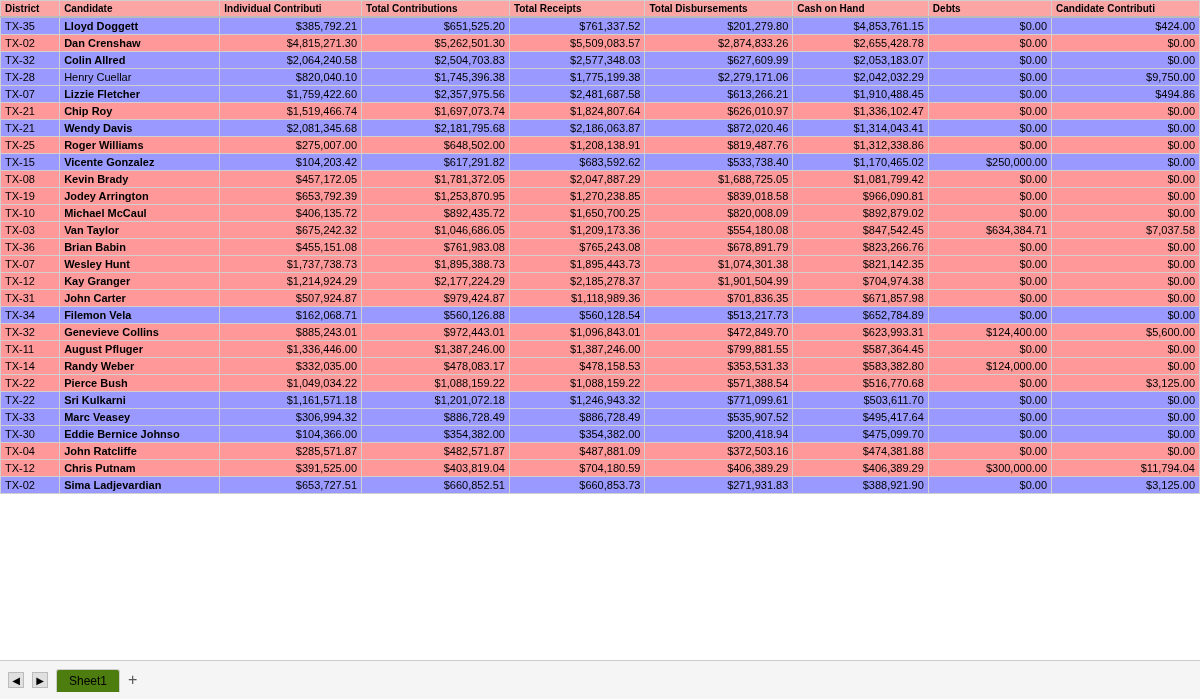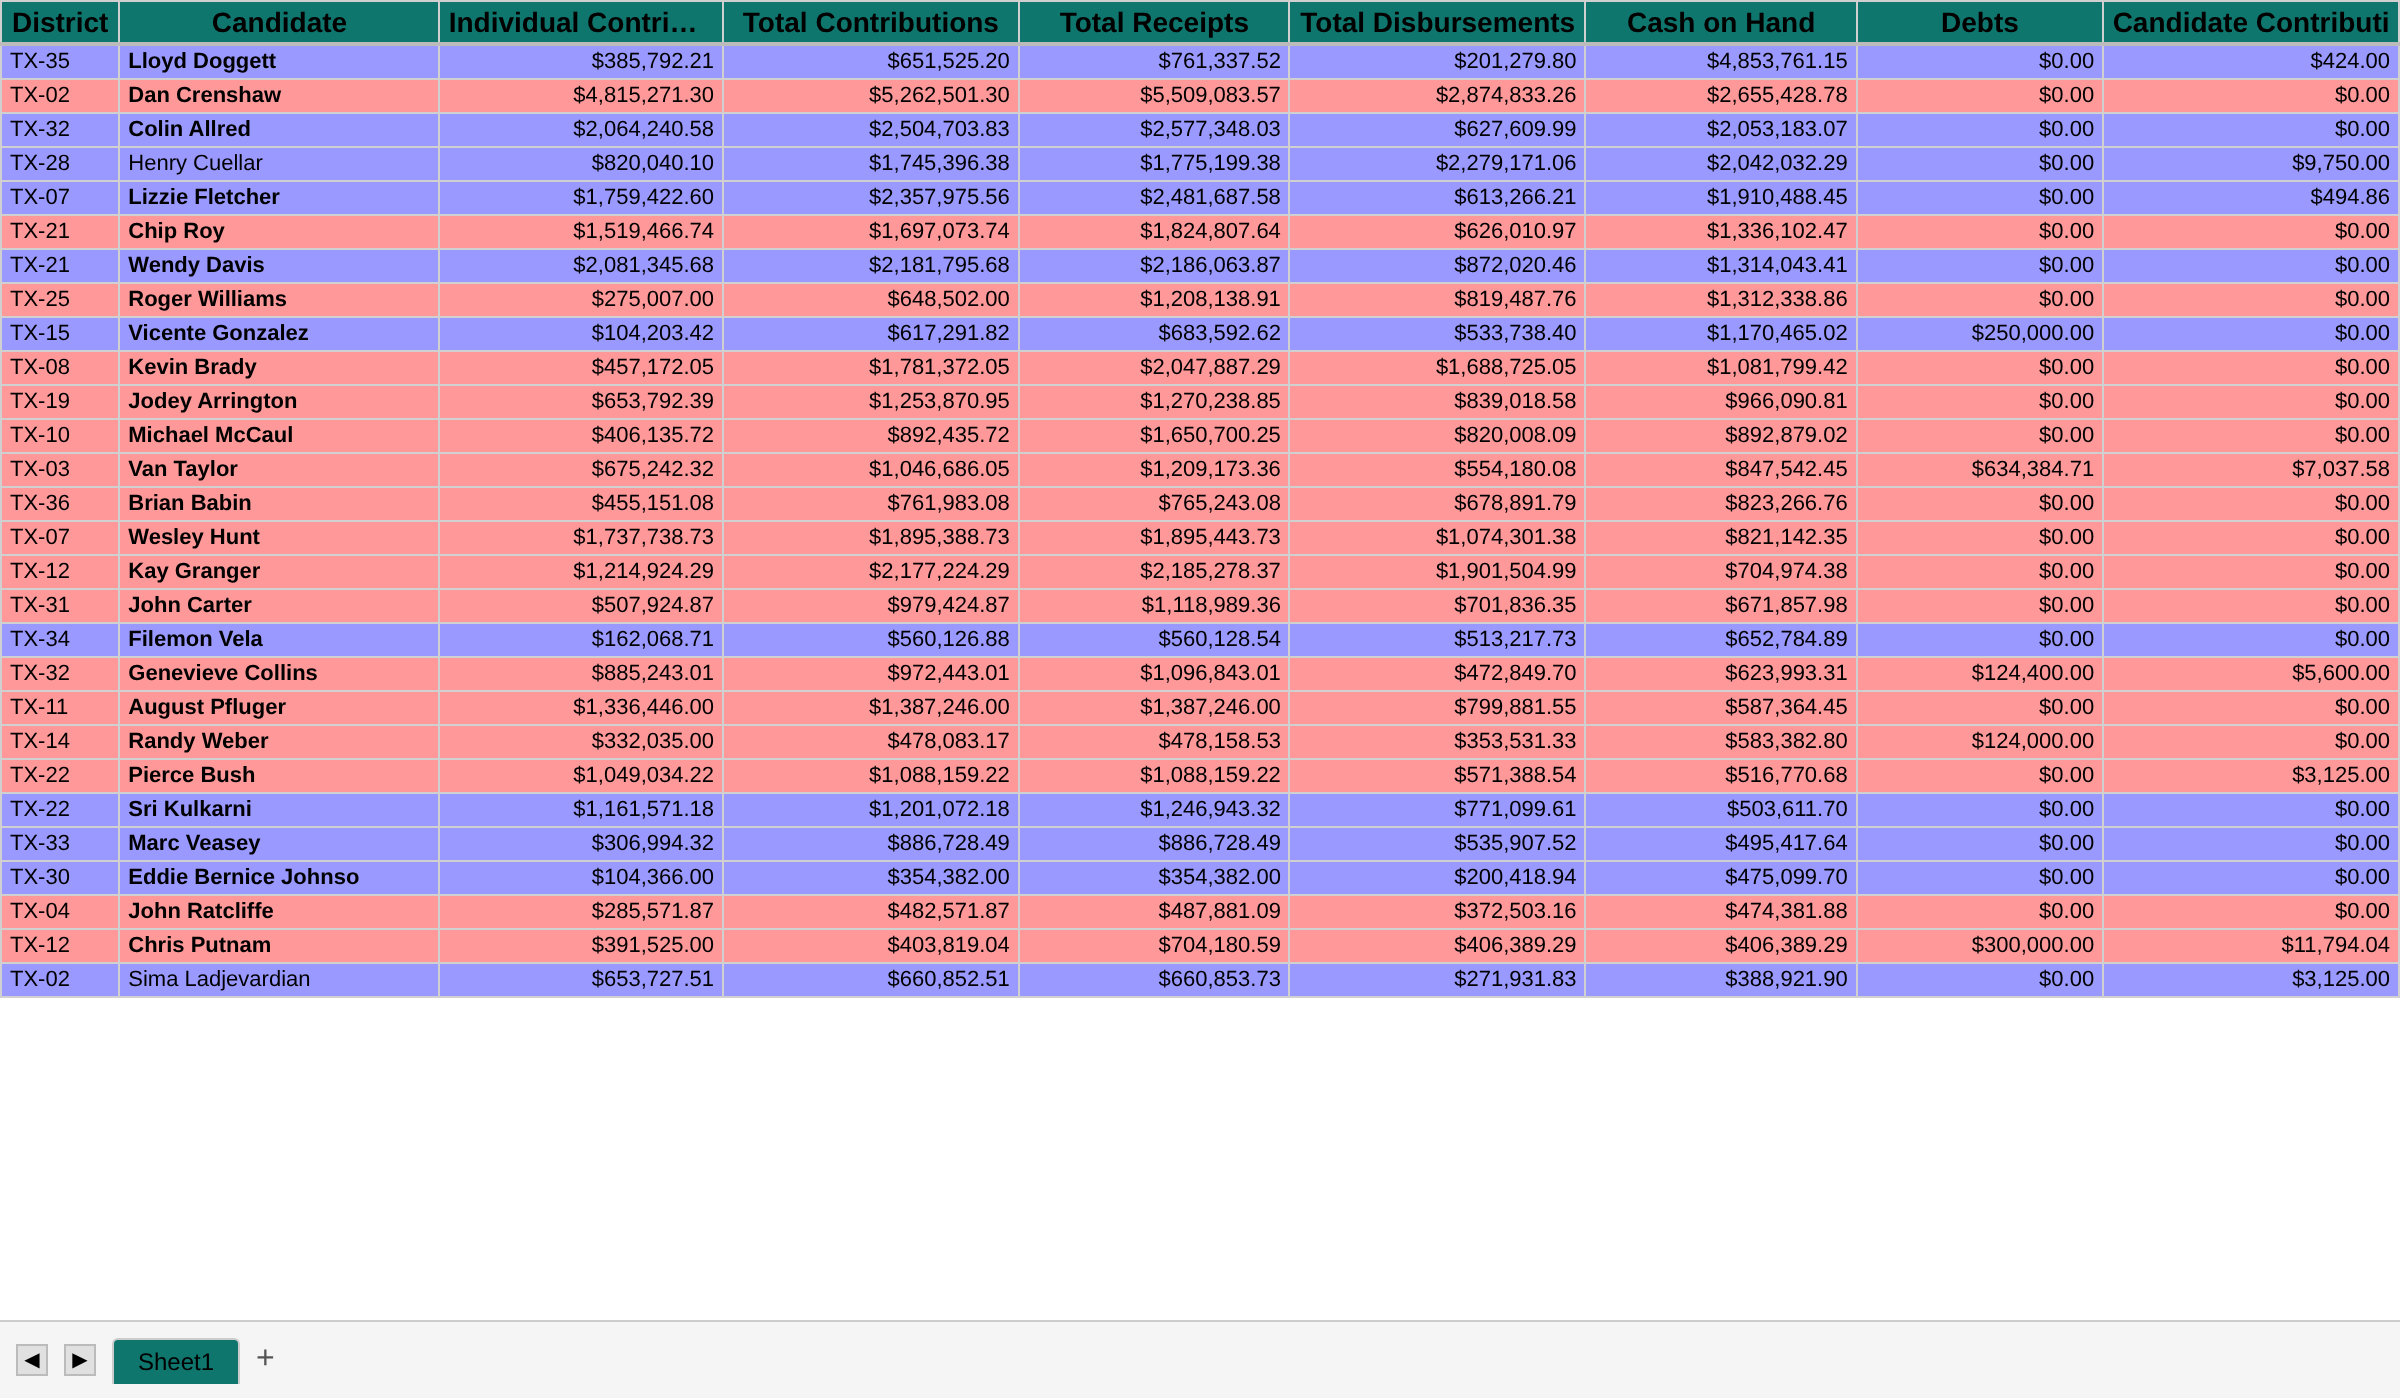--- a/index.html
+++ b/index.html
@@ -23,24 +23,24 @@
       table-layout: fixed;
     }
     th, td {
       border: 1px solid #d0d0d0;
       padding: 2px 4px;
       white-space: nowrap;
       overflow: hidden;
       text-overflow: ellipsis;
     }
     th {
-      background-color: #0f766e;
+      background-color: #fca5a5;
       font-weight: bold;
-      text-align: center;
-      font-size: 14px;
+      text-align: left;
+      font-size: 10px;
       border-bottom: 2px solid #bbb;
     }
     td {
       font-size: 11px;
     }
     td.number {
       text-align: right;
     }
     td.district {
       text-align: left;
@@ -60,21 +60,21 @@
     .bottom-bar {
       height: 39px;
       background: #f5f5f5;
       border-top: 1px solid #ccc;
       display: flex;
       align-items: center;
       padding: 0 8px;
       gap: 8px;
     }
     .sheet-tab {
-      background: #0f766e;
+      background: #4d7c0f;
       border: 1px solid #ccc;
       border-bottom: none;
       padding: 4px 12px;
       font-size: 12px;
       cursor: pointer;
       border-radius: 3px 3px 0 0;
     }
     .add-sheet {
       cursor: pointer;
       font-size: 16px;
@@ -423,21 +423,21 @@
           <td class="number">$391,525.00</td>
           <td class="number">$403,819.04</td>
           <td class="number">$704,180.59</td>
           <td class="number">$406,389.29</td>
           <td class="number">$406,389.29</td>
           <td class="number">$300,000.00</td>
           <td class="number">$11,794.04</td>
         </tr>
         <tr class="democrat">
           <td class="district">TX-02</td>
-          <td class="bold-name" style="font-weight: normal;">Sima Ladjevardian</td>
+          <td class="bold-name" style="font-weight: bold;">Sima Ladjevardian</td>
           <td class="number">$653,727.51</td>
           <td class="number">$660,852.51</td>
           <td class="number">$660,853.73</td>
           <td class="number">$271,931.83</td>
           <td class="number">$388,921.90</td>
           <td class="number">$0.00</td>
           <td class="number">$3,125.00</td>
         </tr>
       </tbody>
   </table>

